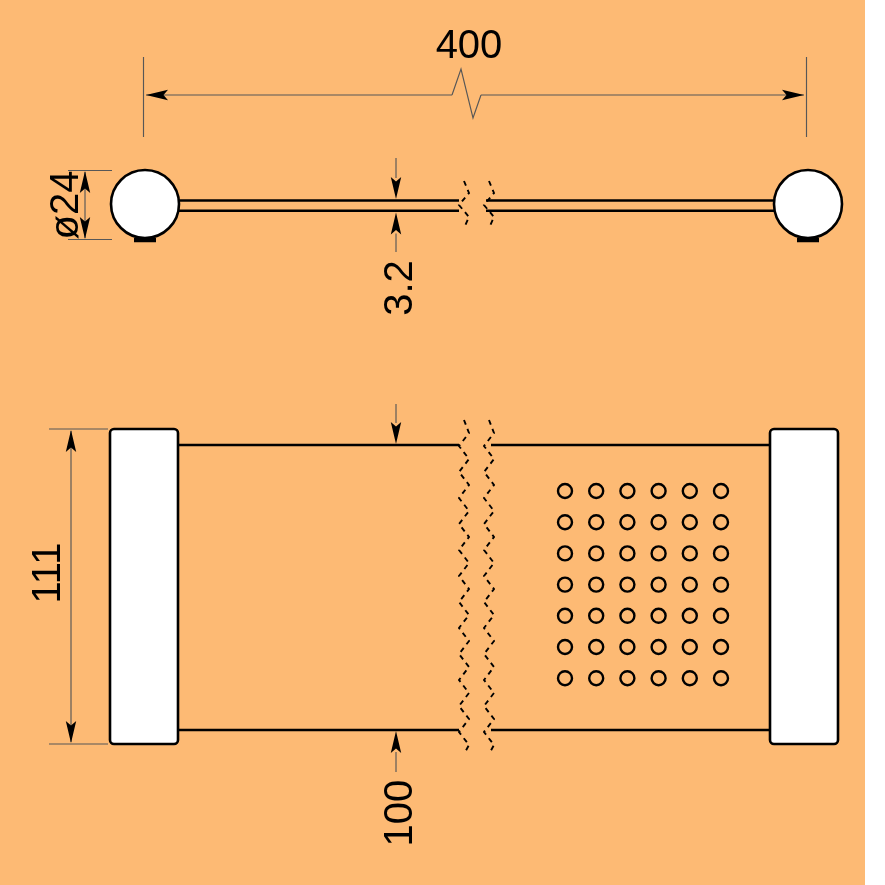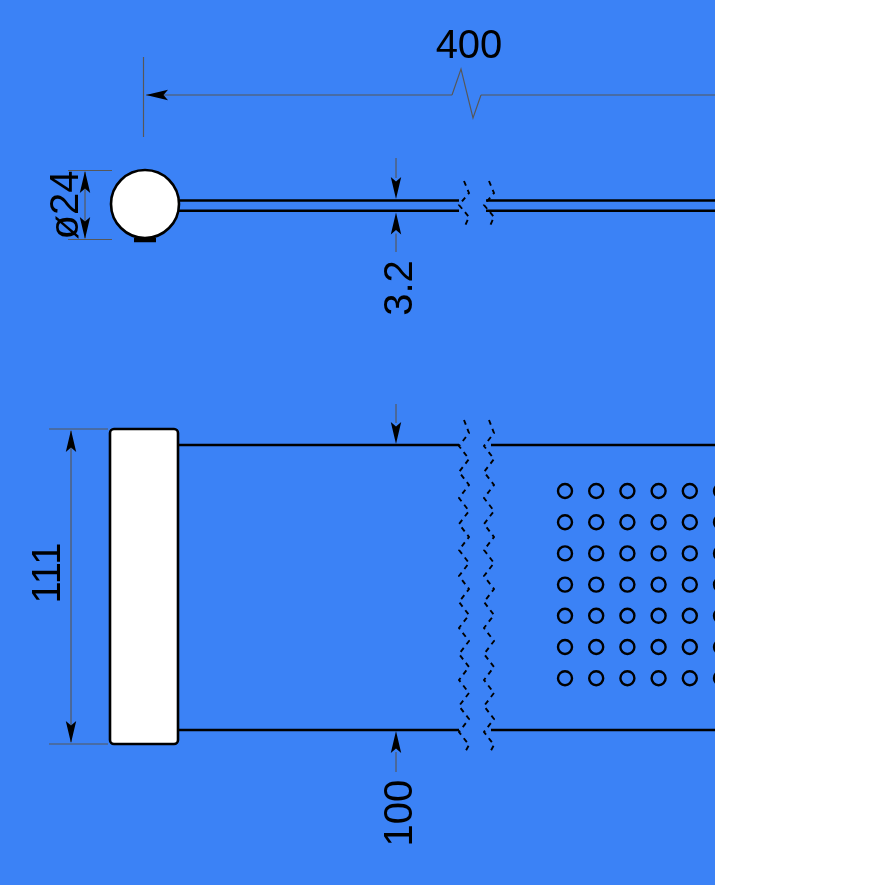--- a/index.html
+++ b/index.html
@@ -1,16 +1,16 @@
 <!DOCTYPE html>
 <html><head>
 <meta charset="utf-8">
 <style>
   html,body{margin:0;padding:0;background:#ffffff;}
-  .stage{width:715px;height:885px;background:#3b82f6;position:relative;overflow:hidden;}
+  .stage{width:865px;height:885px;background:#fdba74;position:relative;overflow:hidden;}
   svg{display:block;}
   .obj{fill:none;stroke:#000000;stroke-width:2.6;}
   .objfill{fill:#ffffff;stroke:#000000;stroke-width:2.6;}
   .glass{fill:none;stroke:#000000;stroke-width:2.5;}
   .dim{fill:none;stroke:#575757;stroke-width:1.15;}
   .arrow{fill:#000000;stroke:none;}
   .flat{fill:none;stroke:#000000;stroke-width:4.5;}
   .hole{fill:none;stroke:#000000;stroke-width:2.4;}
   .brk{fill:none;stroke:#000000;stroke-width:1.9;stroke-dasharray:5 4.5;}
   .dimtext{font-family:"Liberation Sans","DejaVu Sans",sans-serif;font-size:40px;fill:#000000;}

